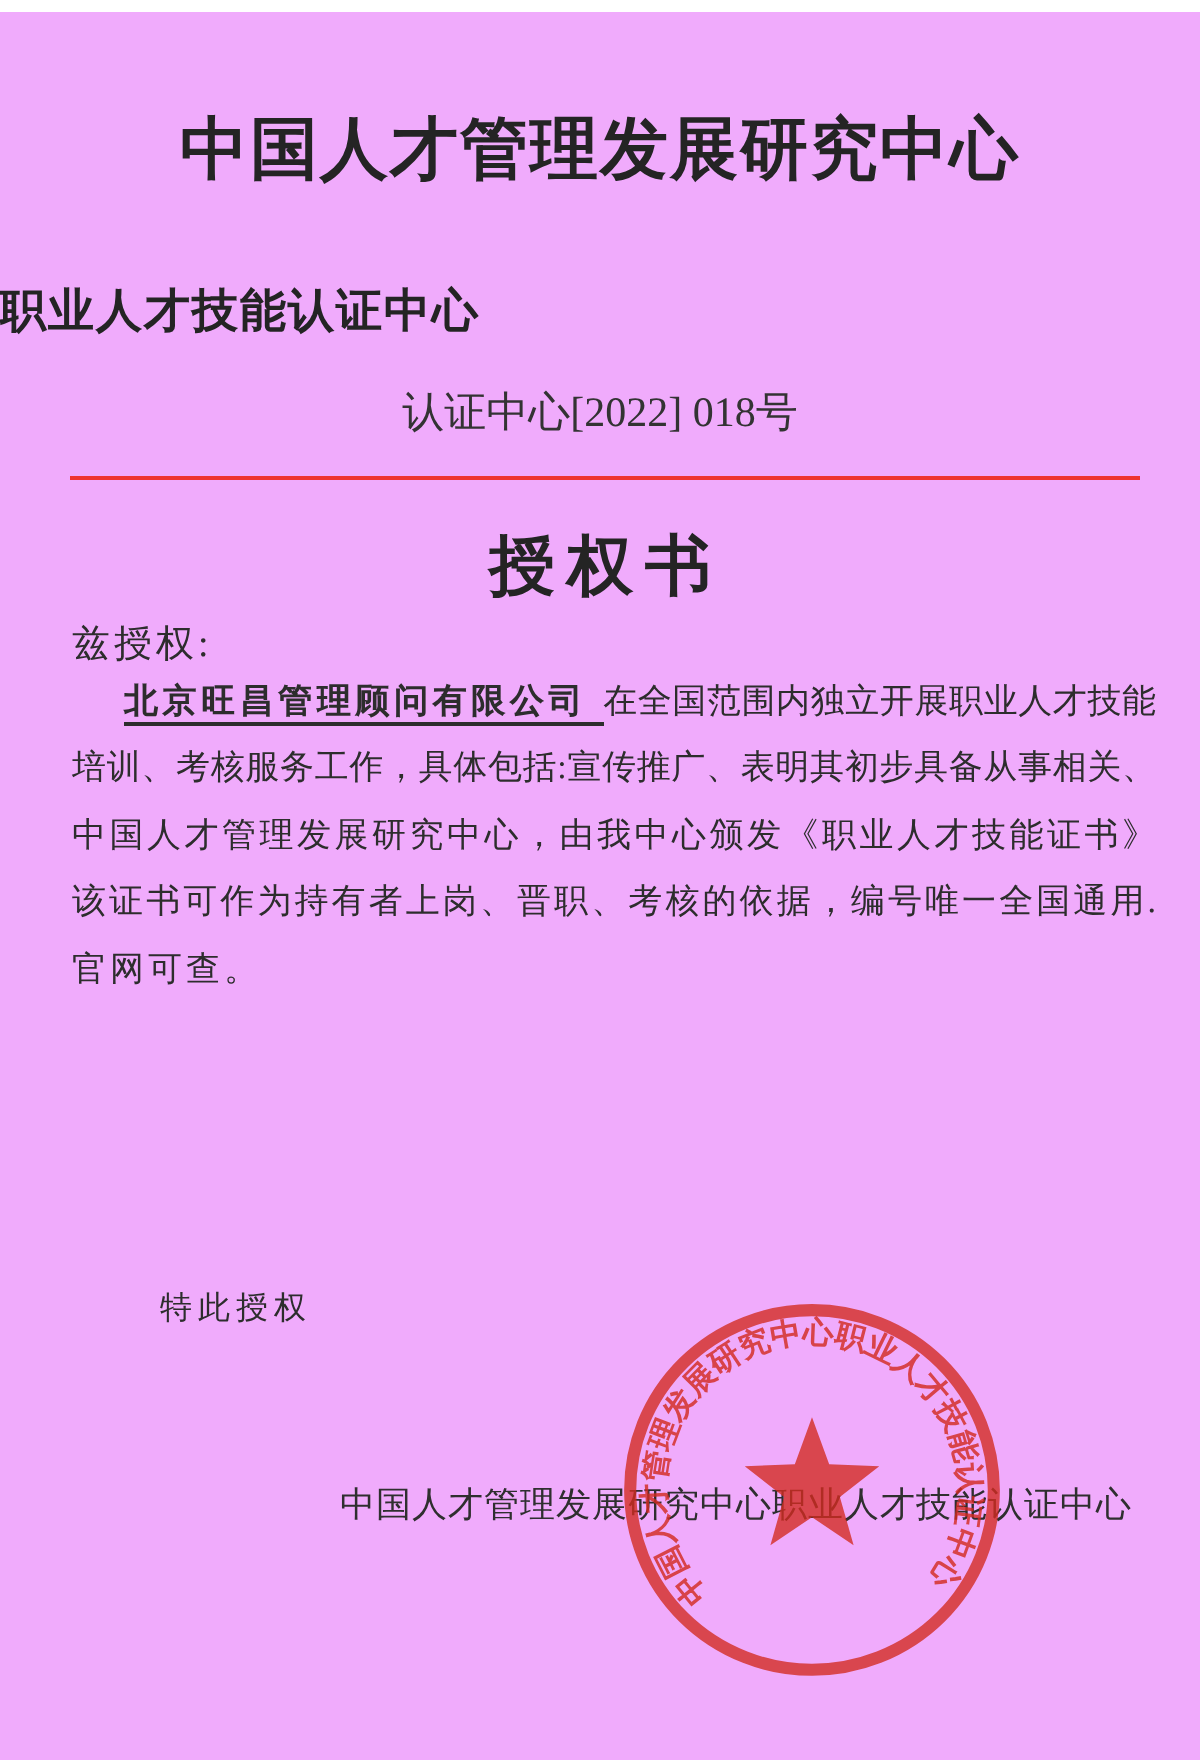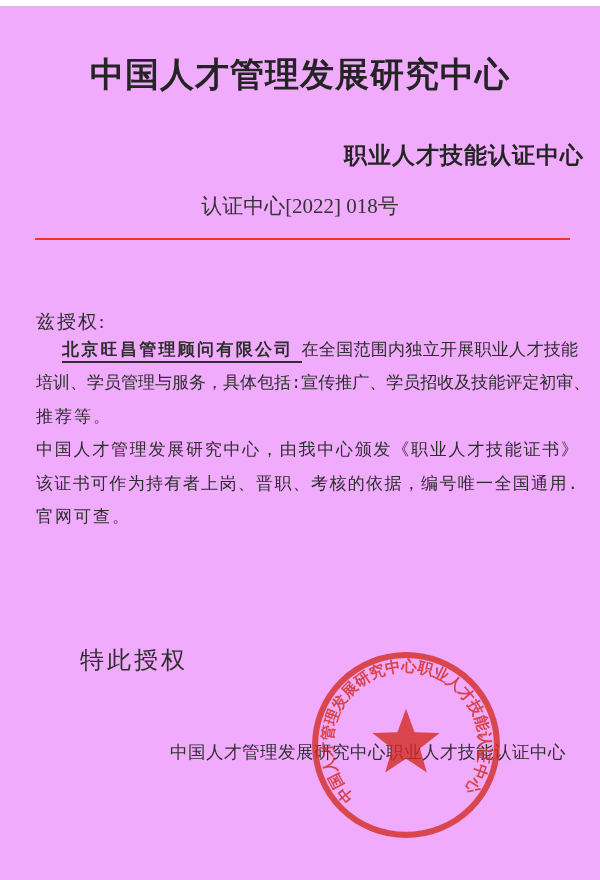--- a/index.html
+++ b/index.html
@@ -20,21 +20,21 @@
     text-align: center;
     font-family: "Liberation Sans", sans-serif;
     font-weight: 700;
     font-size: 34px;
     letter-spacing: 1px;
     color: #242424;
   }
   .cert-center {
     position: absolute;
     top: 134px; left: 0; width: 584px;
-    text-align: right;
+    text-align: left;
     font-family: "Liberation Sans", sans-serif;
     font-weight: 700;
     font-size: 23px;
     letter-spacing: 1px;
     color: #242424;
   }
   .doc-number {
     position: absolute;
     top: 186px; left: 0; width: 600px;
     text-align: center;
@@ -72,21 +72,20 @@
     font-size: 17px;
     line-height: 33.4px;
     color: #2d2d2d;
   }
   .body-line {
     white-space: nowrap;
     text-align: justify;
     text-align-last: justify;
     text-justify: inter-character;
     height: 33.4px;
-    font-family: Liberation Mono, monospace;
   }
   .body-line.last {
     text-align: left;
     text-align-last: left;
     letter-spacing: 2px;
   }
   .body-line.indent { text-indent: 26px; }
   .company {
     font-weight: 700;
     letter-spacing: 2px;
@@ -96,21 +95,21 @@
   }
   .expiry {
     position: absolute;
     top: 593px; left: 74px;
     font-size: 17.5px;
     letter-spacing: 1.5px;
   }
   .hereby {
     position: absolute;
     top: 638px; left: 80px;
-    font-size: 24px;
+    font-size: 16px;
     letter-spacing: 3px;
   }
   .signature-line {
     position: absolute;
     top: 734px; left: 36px;
     width: 530px;
     text-align: right;
     font-size: 17.5px;
     letter-spacing: 0.5px;
     color: #2f2f2f;
@@ -134,26 +133,26 @@
 </head>
 <body>
 
 <div class="page">
 
   <div class="org-title">中国人才管理发展研究中心</div>
   <div class="cert-center">职业人才技能认证中心</div>
   <div class="doc-number">认证中心[2022] 018号</div>
   <div class="red-rule"></div>
 
+  <div class="letter-title">授权书</div>
   <div class="salutation">兹授权:</div>
 
   <div class="body-block">
     <div class="body-line indent"><span class="company">北京旺昌管理顾问有限公司</span><span>在全国范围内独立开展职业人才技能</span></div>
-    <div class="body-line">培训、学员管理与服务，具体包括:宣传推广、学员招收及技能评定初审、</div>
-    <div class="body-line last">推荐等。</div>
+    <div class="body-line">培训、考核服务工作，具体包括:宣传推广、表明其初步具备从事相关、</div>
     <div class="body-line">中国人才管理发展研究中心，由我中心颁发《职业人才技能证书》</div>
     <div class="body-line">该证书可作为持有者上岗、晋职、考核的依据，编号唯一全国通用.</div>
     <div class="body-line last">官网可查。</div>
   </div>
 
   <div class="hereby">特此授权</div>
 
   <div class="signature-line">中国人才管理发展研究中心职业人才技能认证中心</div>
 
   <div class="seal">

